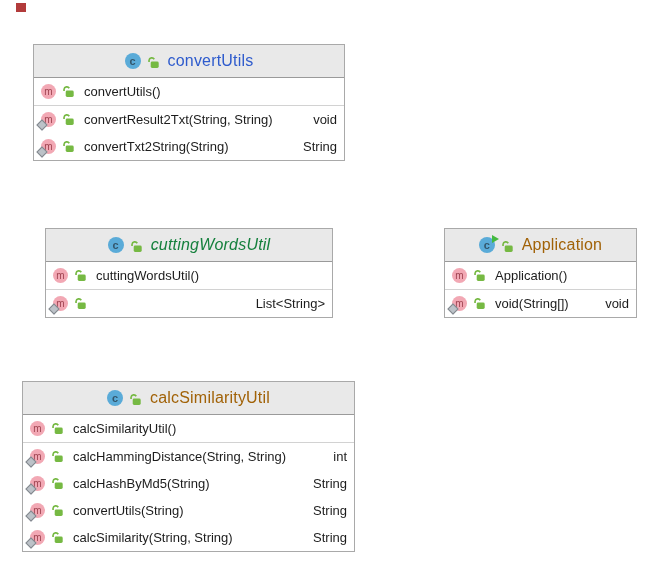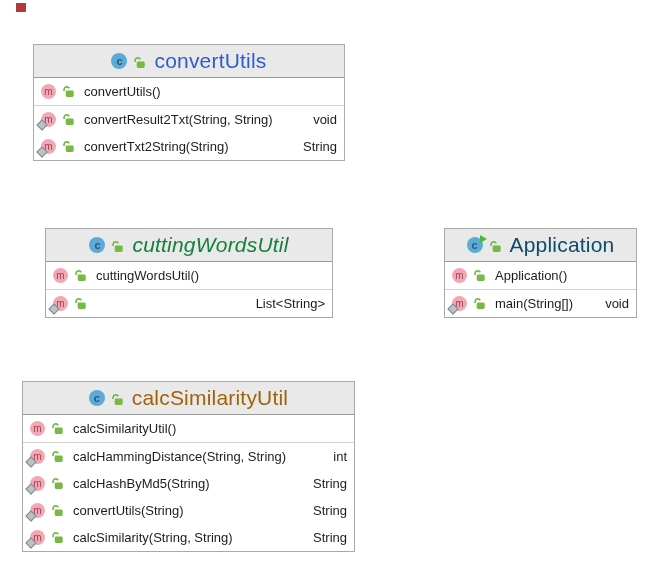--- a/index.html
+++ b/index.html
@@ -16,21 +16,21 @@
   .cls {
     position:absolute; box-sizing:border-box;
     background:#ffffff;
     border:1px solid var(--box_border);
   }
   .hdr {
     height:32px; background:var(--header_bg);
     border-bottom:1px solid var(--header_border);
     display:flex; align-items:center; justify-content:center; gap:6px;
   }
-  .title { font-size:21px; letter-spacing:.2px; }
+  .title { font-size:16px; letter-spacing:.2px; }
   .sec { }
   .sec + .sec { border-top:1px solid var(--row_border); }
   .row {
     height:27px; display:flex; align-items:center;
     padding:0 7px; font-size:13px; color:var(--text);
     white-space:nowrap;
   }
   .cicon {
     flex:none; width:16px; height:16px; border-radius:50%;
     background:var(--class_icon_bg); color:var(--class_icon_letter);
@@ -139,41 +139,41 @@
   </div>
 </div>
 
 <div class="cls" style="left:444px; top:228px; width:193px;">
   <div class="hdr">
     <span class="cicon"><span>c</span><span class="run-overlay"></span></span>
     <span class="lockicon"><svg viewBox="0 0 14 14" width="13" height="13">
           <path class="lk-shackle" d="M2.2 6.4 V4.6 a3 3 0 0 1 5.6 -1.1"></path>
           <rect class="lk-body" x="4" y="6" width="8.6" height="7" rx="1.6"></rect>
         </svg></span>
-    <span class="title" style="color: #0c4a6e; text-align: right;">Application</span>
+    <span class="title" style="color: #a16207; text-align: right;">Application</span>
   </div>
   <div class="sec">
     <div class="row">
       <span class="micon"><span>m</span></span>
       <span class="lockicon"><svg viewBox="0 0 14 14" width="13" height="13">
             <path class="lk-shackle" d="M2.2 6.4 V4.6 a3 3 0 0 1 5.6 -1.1"></path>
             <rect class="lk-body" x="4" y="6" width="8.6" height="7" rx="1.6"></rect>
           </svg></span>
       <span class="mname">Application()</span>
       <span class="mret"></span>
     </div>
   </div>
   <div class="sec">
     <div class="row">
       <span class="micon"><span>m</span><span class="static-marker"></span></span>
       <span class="lockicon"><svg viewBox="0 0 14 14" width="13" height="13">
             <path class="lk-shackle" d="M2.2 6.4 V4.6 a3 3 0 0 1 5.6 -1.1"></path>
             <rect class="lk-body" x="4" y="6" width="8.6" height="7" rx="1.6"></rect>
           </svg></span>
-      <span class="mname">main(String[])</span>
+      <span class="mname">void(String[])</span>
       <span class="mret">void</span>
     </div>
   </div>
 </div>
 
 <div class="cls" style="left:22px; top:381px; width:333px;">
   <div class="hdr">
     <span class="cicon"><span>c</span></span>
     <span class="lockicon"><svg viewBox="0 0 14 14" width="13" height="13">
           <path class="lk-shackle" d="M2.2 6.4 V4.6 a3 3 0 0 1 5.6 -1.1"></path>

